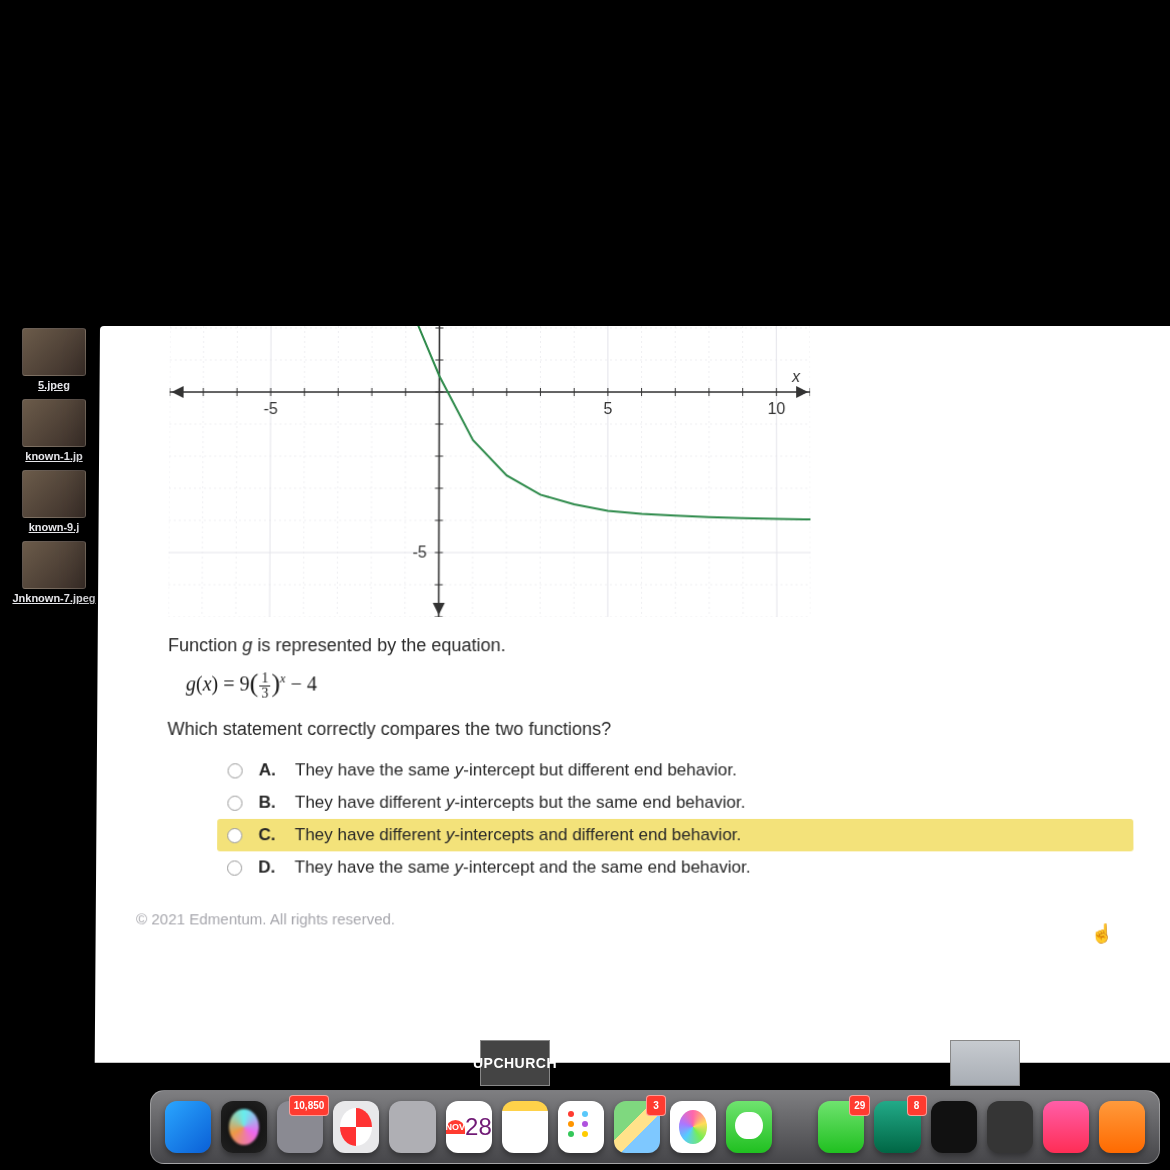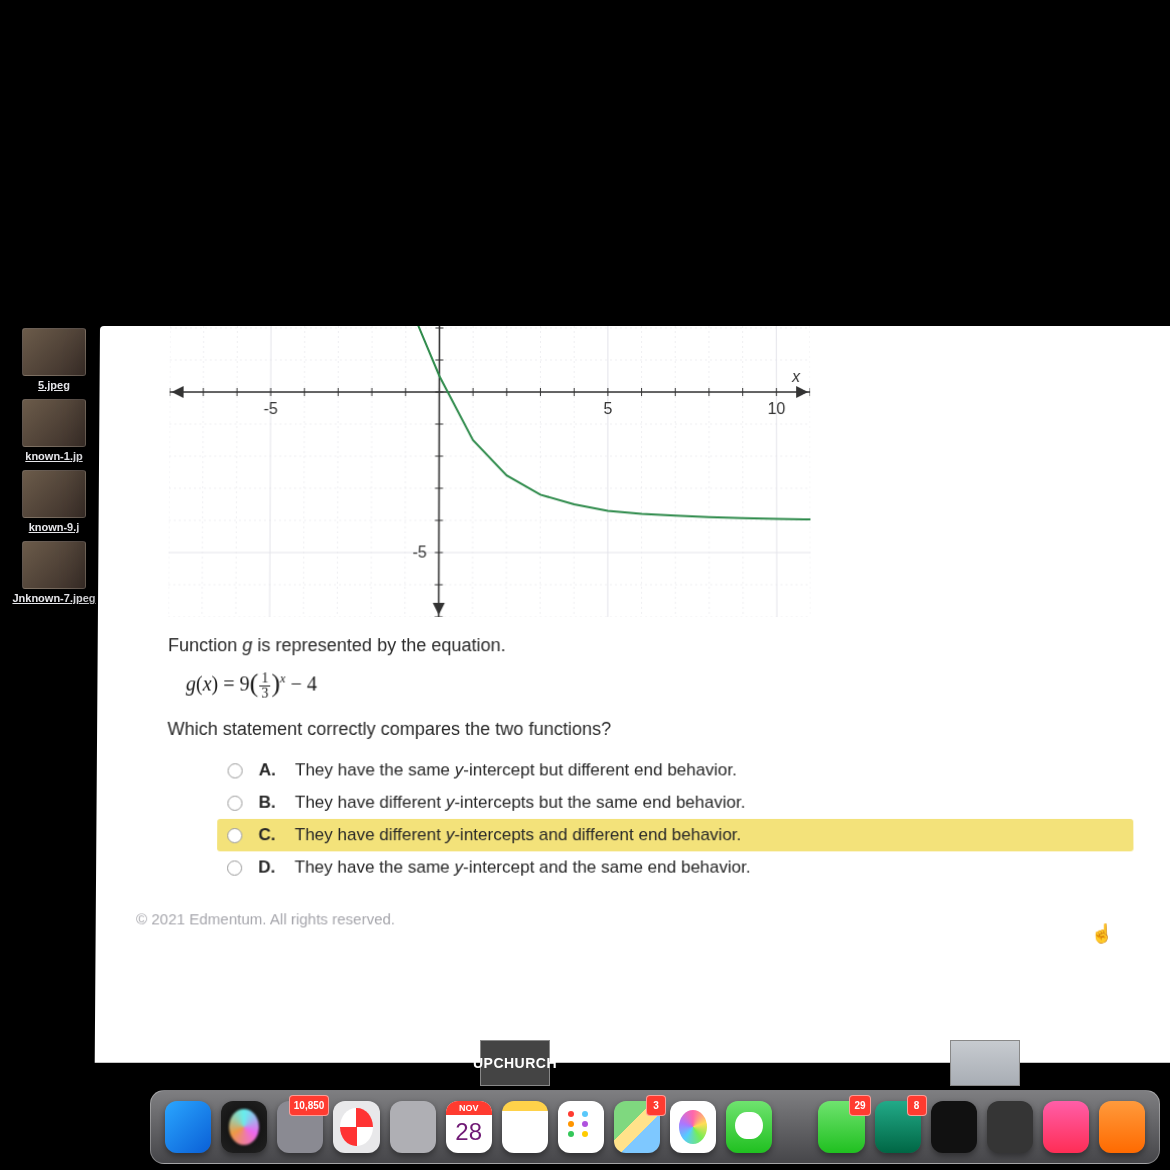--- a/index.html
+++ b/index.html
@@ -51,21 +51,21 @@
   .dock .icon { width:52px; height:52px; border-radius:12px; position:relative; box-shadow:0 3px 6px rgba(0,0,0,.4);}
   .badge{position:absolute;top:-6px;right:-6px;min-width:20px;height:21px;border-radius:4px;background:#ff3b30;color:#fff;font-size:10px;font-weight:700;display:flex;align-items:center;justify-content:center;padding:0 4px;border:1px solid rgba(255,255,255,.5);}
 
   .finder{background:linear-gradient(135deg,#2aa6ff,#0a5fd6);}
   .siri{background:radial-gradient(circle at 50% 50%, #111 30%, #222 100%);}
   .siri::after{content:"";position:absolute;inset:8px;border-radius:50%;background:conic-gradient(#6ee,#e6e,#e94,#6ee);filter:blur(1px);}
   .launchpad{background:#8a8a92;}
   .safari{background:radial-gradient(circle,#fff 38%,#e8e8ea 40%);}
   .safari::after{content:"";position:absolute;inset:7px;border-radius:50%;background:conic-gradient(#f33 0 25%,#fff 0 50%,#f33 0 75%,#fff 0);}
   .ss{background:#afafb4;}
-  .cal{background:#fff;display:flex;flex-direction:column;align-items:center;justify-content:flex-start;}
+  .cal{background:#fff;display:flex;flex-direction:row;align-items:center;justify-content:flex-start;}
   .cal .m{background:#ff3b30;color:#fff;font-size:9px;font-weight:700;width:100%;text-align:center;border-radius:12px 12px 0 0;line-height:14px;}
   .cal .d{color:#701a75;font-size:24px;font-weight:500;line-height:34px;}
   .notes{background:linear-gradient(#ffd24a 20%,#fff 20%);}
   .rem{background:#fff;}
   .rem::before{content:"";position:absolute;top:10px;left:10px;width:6px;height:6px;border-radius:50%;background:#ff3b30;box-shadow:0 10px 0 #ff9500,0 20px 0 #34c759,14px 0 0 #5ac8fa,14px 10px 0 #af52de,14px 20px 0 #ffcc00;}
   .maps{background:linear-gradient(135deg,#7fd87f 40%,#ffe28a 40% 60%,#7ec8ff 60%);}
   .photos{background:#fff;}
   .photos::after{content:"";position:absolute;inset:9px;border-radius:50%;background:conic-gradient(#f6a,#fd5,#7e5,#5cf,#a7f,#f6a);}
   .msg{background:linear-gradient(#6fe36f,#20c020);}
   .msg::after{content:"";position:absolute;inset:11px 9px 14px 9px;background:#fff;border-radius:50%/60%;}

